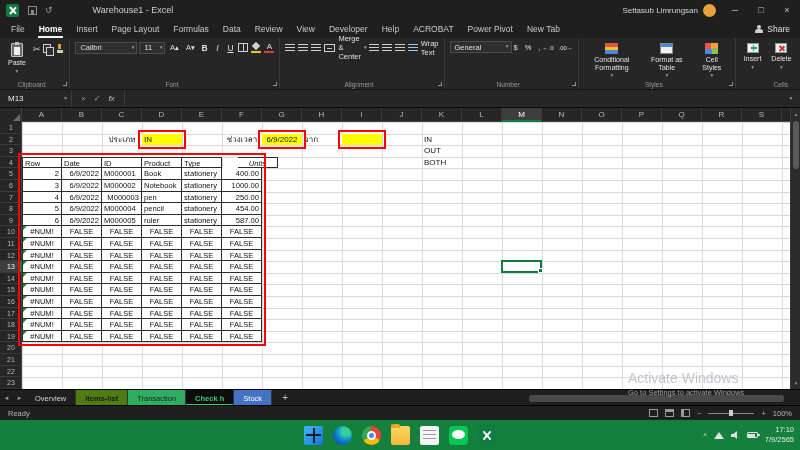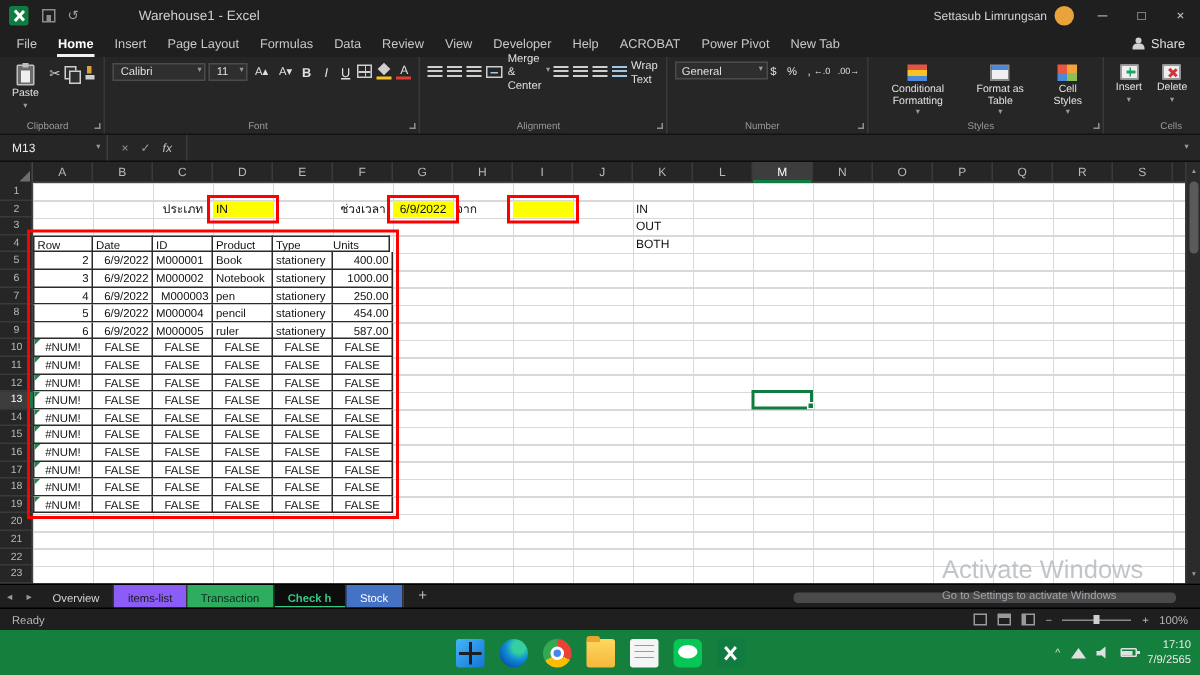--- a/index.html
+++ b/index.html
@@ -141,21 +141,21 @@
 #status-mode{padding-left:8px}
 #status-right{margin-left:auto;display:flex;align-items:center;gap:7px;padding-right:8px}
 .viewico{width:9px;height:8px;border:1px solid #9a9a9a;flex:none}
 .viewico.v2{border-top-width:3px}
 .viewico.v3{border-left-width:3px}
 .zoomline{width:46px;height:1px;background:#8a8a8a;position:relative;flex:none}
 .zoomline .knob{position:absolute;left:21px;top:-2.5px;width:4px;height:6px;background:#cfcfcf}
 
 
 #watermark{position:absolute;left:628px;top:370px;z-index:40;pointer-events:none;color:#b7bcc2}
-#watermark .l1{font-size:17px;opacity:.85}
+#watermark .l1{font-size:14px;opacity:.85}
 #watermark .l2{font-size:7.5px;opacity:.8;margin-top:2px}
 
 
 #taskbar{position:absolute;left:0;top:420px;width:100%;height:30px;background:#15803d;display:flex;align-items:center;justify-content:center;gap:10px}
 .tbicon{width:19px;height:19px;border-radius:3px;position:relative;flex:none}
 .tb-start{background:linear-gradient(135deg,#43b7f5,#1573d6);border-radius:2px}
 .tb-start::after{content:"";position:absolute;inset:2px;background:linear-gradient(to right,transparent 0 6.5px,#1d1d24 6.5px 8.5px,transparent 8.5px),linear-gradient(to bottom,transparent 0 6.5px,#1d1d24 6.5px 8.5px,transparent 8.5px)}
 .tb-edge{border-radius:50%;background:radial-gradient(circle at 68% 28%,#35d0a0 0 22%,#0c88d8 48%,#0a50a8 82%)}
 .tb-chrome{border-radius:50%;background:conic-gradient(#ea4335 0 33%,#fbbc05 0 66%,#34a853 0)}
 .tb-chrome::after{content:"";position:absolute;inset:5px;background:#4285f4;border:2px solid #fff;border-radius:50%}
@@ -447,21 +447,21 @@
       <div class="gcell" style="left: 302px; top: 25.6px; width: 40px; height: 11.6px; text-align: left;">จาก</div>
       <div class="gcell hl" style="left: 342px; top: 25.6px; width: 40px; height: 11.6px; text-align: left; background: rgb(255, 255, 0);"></div>
       <div class="gcell" style="left: 422px; top: 25.6px; width: 40px; height: 11.6px; text-align: left;">IN</div>
       <div class="gcell" style="left: 422px; top: 37.2px; width: 40px; height: 11.6px; text-align: left;">OUT</div>
       <div class="gcell" style="left: 422px; top: 48.8px; width: 40px; height: 11.6px; text-align: left;">BOTH</div>
       <div class="tcell first-col first-row" style="left: 22px; top: 48.8px; width: 40px; height: 11.6px; text-align: left;">Row</div>
       <div class="tcell first-row" style="left: 62px; top: 48.8px; width: 40px; height: 11.6px; text-align: left;">Date</div>
       <div class="tcell first-row" style="left: 102px; top: 48.8px; width: 40px; height: 11.6px; text-align: left;">ID</div>
       <div class="tcell first-row" style="left: 142px; top: 48.8px; width: 40px; height: 11.6px; text-align: left;">Product</div>
       <div class="tcell first-row" style="left: 182px; top: 48.8px; width: 40px; height: 11.6px; text-align: left;">Type</div>
-      <div class="tcell first-row" style="left: 220px; top: 48.8px; width: 40px; height: 11.6px; text-align: left;">Units</div>
+      <div class="tcell first-row" style="left: 238px; top: 48.8px; width: 40px; height: 11.6px; text-align: center; font-style: italic;">Units</div>
       <div class="tcell first-col" style="left: 22px; top: 60.4px; width: 40px; height: 11.6px; text-align: right;">2</div>
       <div class="tcell" style="left: 62px; top: 60.4px; width: 40px; height: 11.6px; text-align: right;">6/9/2022</div>
       <div class="tcell" style="left: 102px; top: 60.4px; width: 40px; height: 11.6px; text-align: left;">M000001</div>
       <div class="tcell" style="left: 142px; top: 60.4px; width: 40px; height: 11.6px; text-align: left;">Book</div>
       <div class="tcell" style="left: 182px; top: 60.4px; width: 40px; height: 11.6px; text-align: left;">stationery</div>
       <div class="tcell" style="left: 222px; top: 60.4px; width: 40px; height: 11.6px; text-align: right;">400.00</div>
       <div class="tcell first-col" style="left: 22px; top: 72px; width: 40px; height: 11.6px; text-align: right;">3</div>
       <div class="tcell" style="left: 62px; top: 72px; width: 40px; height: 11.6px; text-align: right;">6/9/2022</div>
       <div class="tcell" style="left: 102px; top: 72px; width: 40px; height: 11.6px; text-align: left;">M000002</div>
       <div class="tcell" style="left: 142px; top: 72px; width: 40px; height: 11.6px; text-align: left;">Notebook</div>
@@ -560,21 +560,21 @@
   <div id="watermark">
     <div class="l1">Activate Windows</div>
     <div class="l2">Go to Settings to activate Windows</div>
   </div>
 
   <div id="tabbar">
     <span class="tnav l"></span>
     <span class="tnav r"></span>
     <div id="sheet-tabs" style="display:flex;height:100%">
         <div class="stab">Overview</div>
-        <div class="stab" style="background: #8b5cf6; color: rgb(26, 26, 26);">items-list</div>
+        <div class="stab" style="background: #4d7c0f; color: rgb(26, 26, 26); font-weight: bold;">items-list</div>
         <div class="stab" style="background: rgb(46, 173, 97); color: rgb(13, 43, 26);">Transaction</div>
         <div class="stab active">Check h</div>
         <div class="stab" style="background: rgb(68, 114, 196); color: rgb(255, 255, 255);">Stock</div>
       </div>
     <div id="new-sheet">+</div>
     <div id="hscroll"></div>
   </div>
 
   <div id="statusbar">
     <span id="status-mode">Ready</span>

